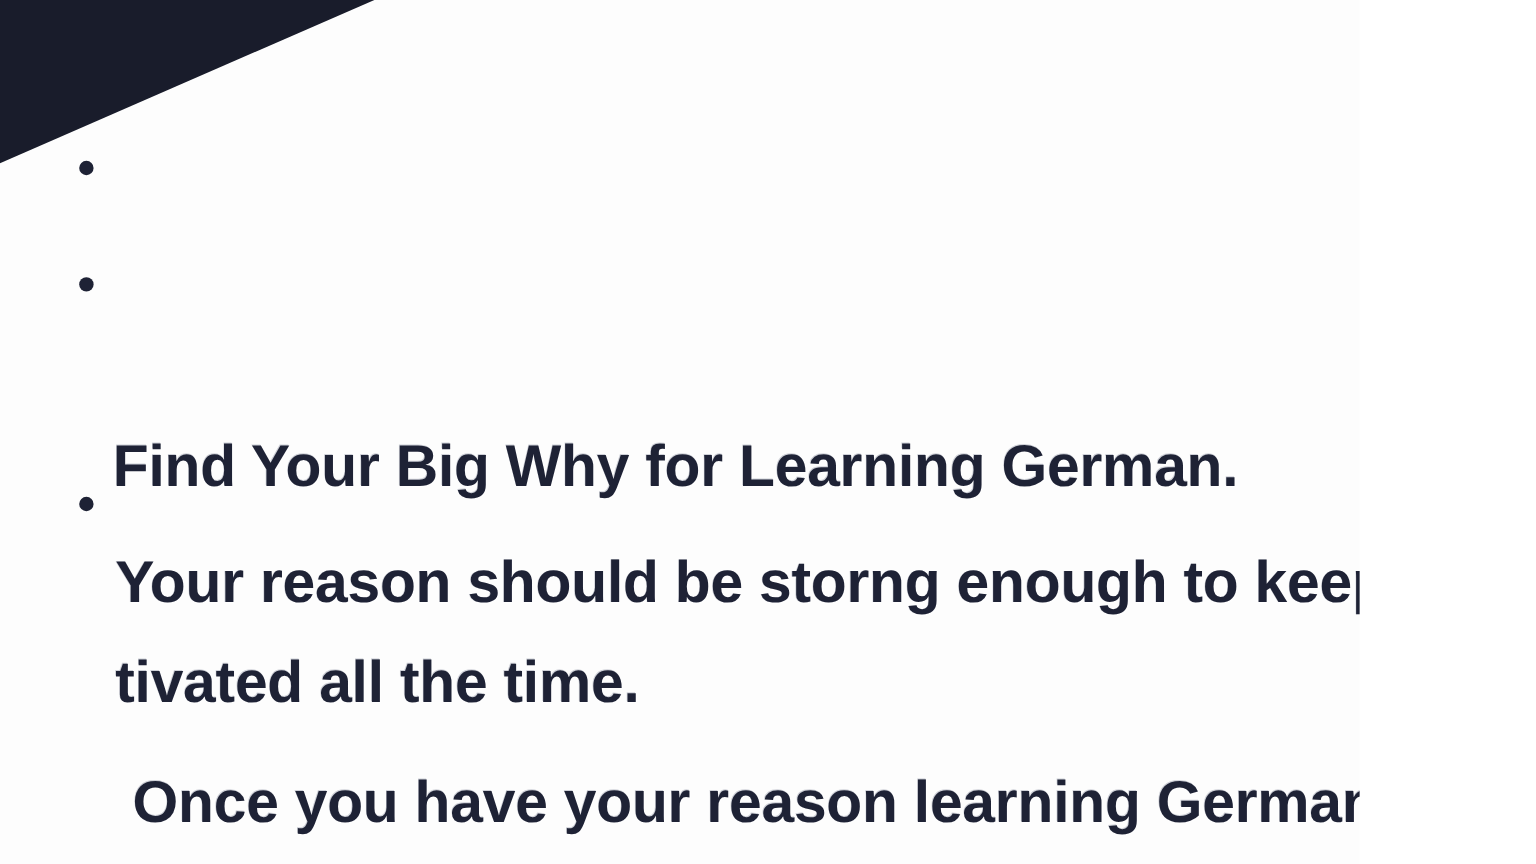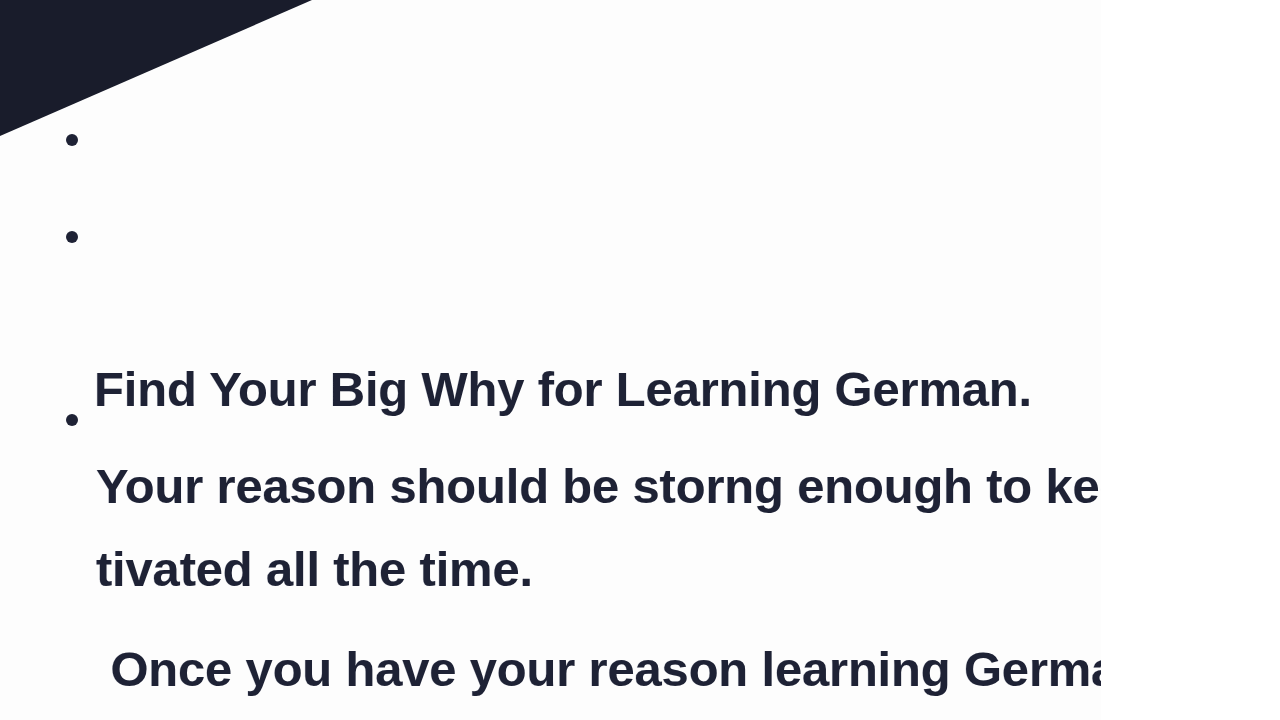--- a/index.html
+++ b/index.html
@@ -13,20 +13,21 @@
     overflow: hidden;
     font-family: "Liberation Sans", sans-serif;
   }
 
   #slide {
     position: relative;
     width: 1101px;
     height: 720px;
     background: #fdfdfd;
     overflow: hidden;
+    padding-left: 32px;
   }
 
   
   #corner-wedge {
     position: absolute;
     left: 0;
     top: 0;
     width: 320px;
     height: 140px;
     overflow: hidden;

